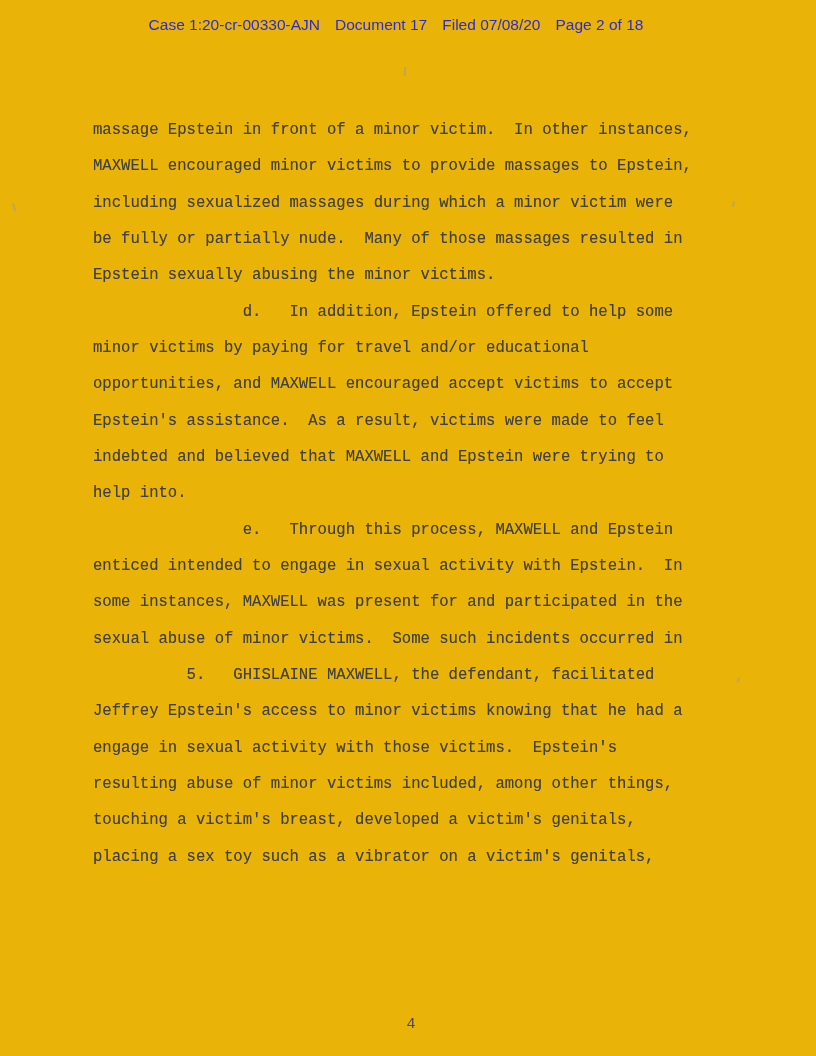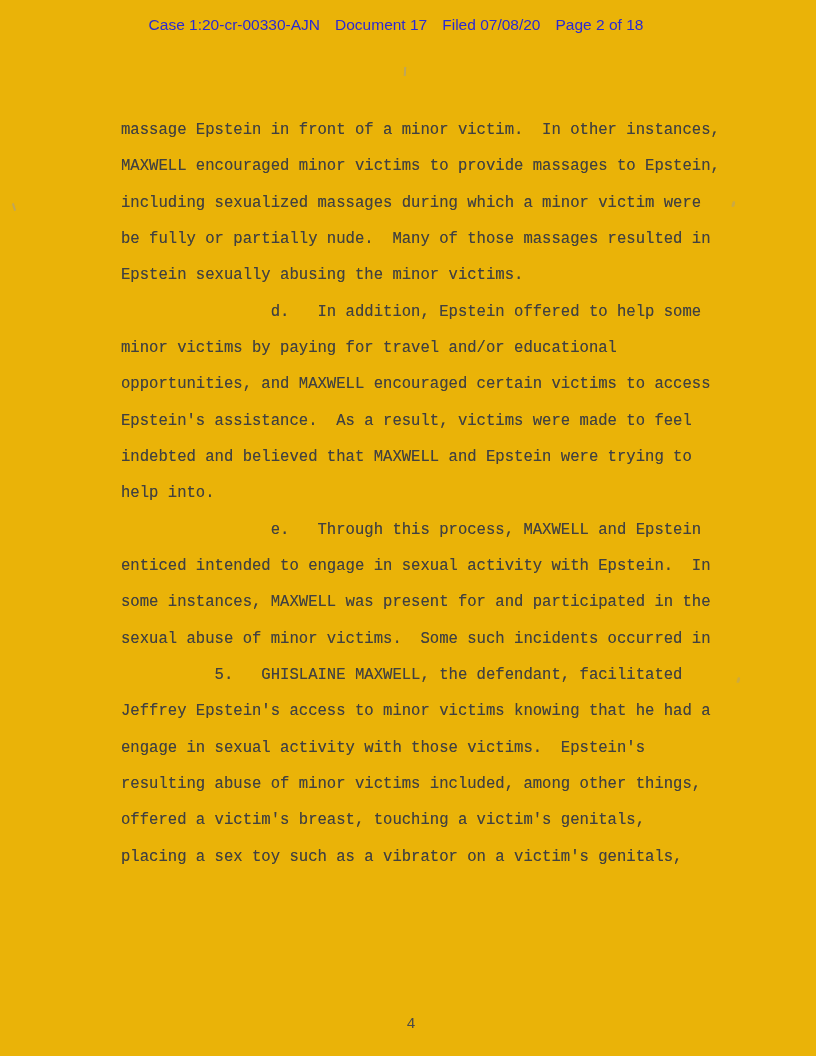--- a/index.html
+++ b/index.html
@@ -26,21 +26,21 @@
     transform: translateX(-12px);
     font-family: "Liberation Sans", sans-serif;
     font-size: 15.5px;
     line-height: 22px;
     color: #2a2ad4;
     white-space: pre;
   }
   .doc-body {
     position: absolute;
     top: 112px;
-    left: 121px;
+    left: 93px;
     width: 660px;
     font-family: "Liberation Mono", monospace;
     font-size: 15.6px;
     line-height: 36.33px;
     color: #414141;
     text-shadow: 0 0 0.5px rgba(65,65,65,0.55);
   }
   .line {
     white-space: pre;
     height: 36.33px;
@@ -83,31 +83,31 @@
   <span class="artifact artifact-right-2"></span>
 
   <div class="doc-body">
     <div class="line">massage Epstein in front of a minor victim.  In other instances,</div>
     <div class="line">MAXWELL encouraged minor victims to provide massages to Epstein,</div>
     <div class="line">including sexualized massages during which a minor victim were</div>
     <div class="line">be fully or partially nude.  Many of those massages resulted in</div>
     <div class="line">Epstein sexually abusing the minor victims.</div>
     <div class="line">                d.   In addition, Epstein offered to help some</div>
     <div class="line">minor victims by paying for travel and/or educational</div>
-    <div class="line">opportunities, and MAXWELL encouraged certain victims to access</div>
+    <div class="line">opportunities, and MAXWELL encouraged accept victims to accept</div>
     <div class="line">Epstein's assistance.  As a result, victims were made to feel</div>
     <div class="line">indebted and believed that MAXWELL and Epstein were trying to</div>
     <div class="line">help into.</div>
     <div class="line">                e.   Through this process, MAXWELL and Epstein</div>
     <div class="line">enticed intended to engage in sexual activity with Epstein.  In</div>
     <div class="line">some instances, MAXWELL was present for and participated in the</div>
     <div class="line">sexual abuse of minor victims.  Some such incidents occurred in</div>
     <div class="line">          5.   GHISLAINE MAXWELL, the defendant, facilitated</div>
     <div class="line">Jeffrey Epstein's access to minor victims knowing that he had a</div>
     <div class="line">engage in sexual activity with those victims.  Epstein's</div>
     <div class="line">resulting abuse of minor victims included, among other things,</div>
-    <div class="line">offered a victim's breast, touching a victim's genitals,</div>
+    <div class="line">touching a victim's breast, developed a victim's genitals,</div>
     <div class="line">placing a sex toy such as a vibrator on a victim's genitals,</div>
   </div>
 
   <div class="page-footer">4</div>
 
 </div>
 
 </body></html>

